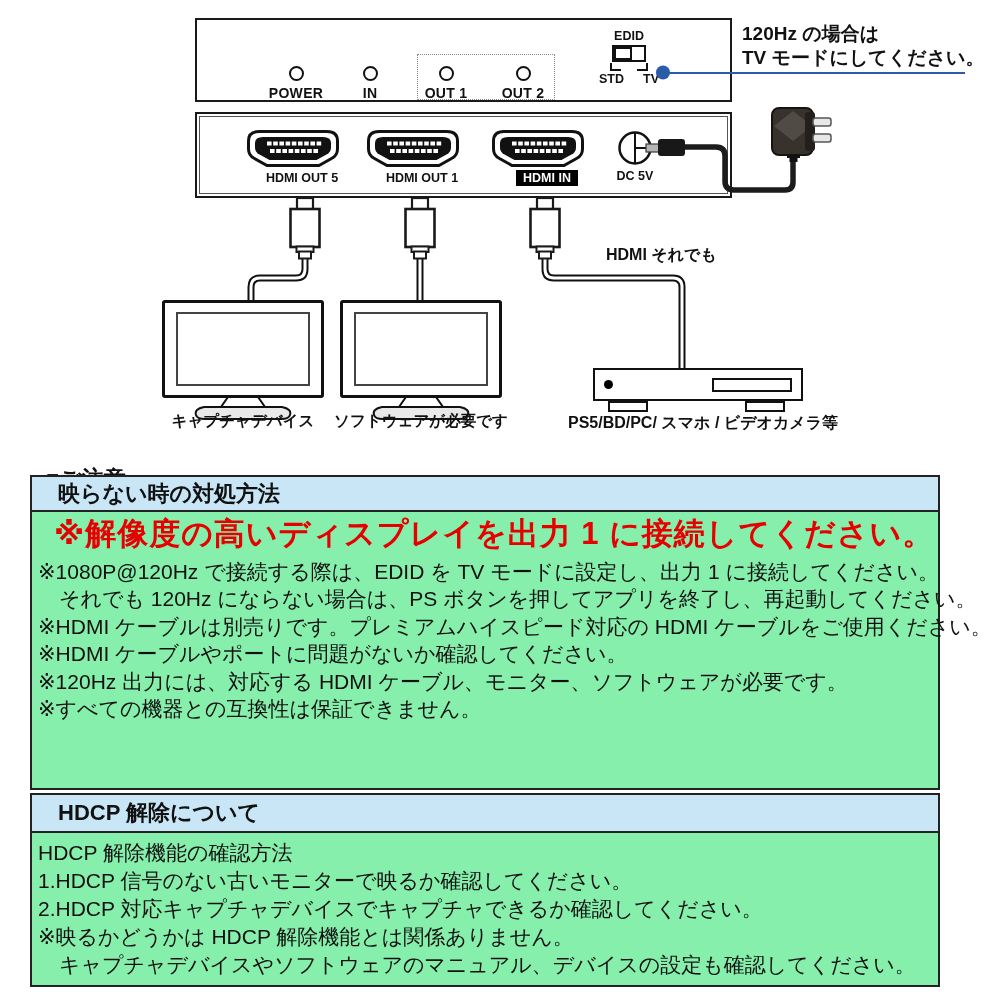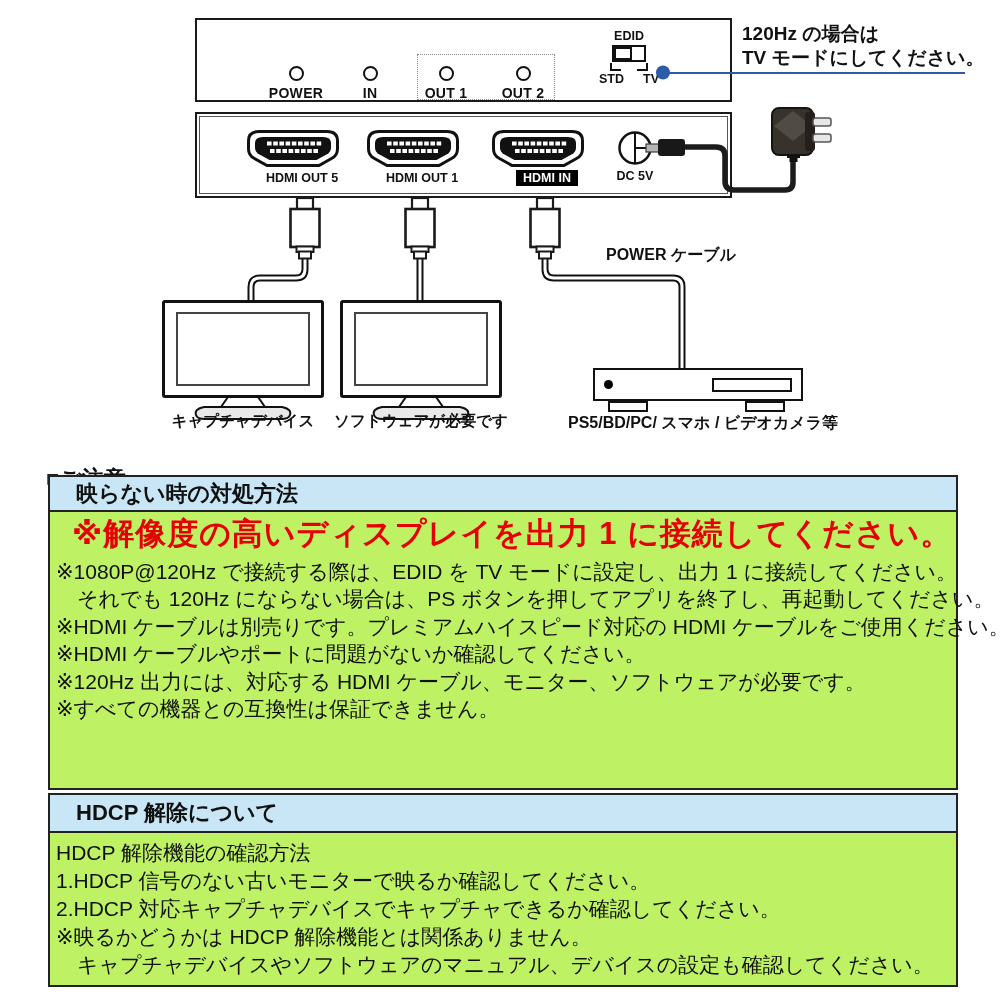--- a/index.html
+++ b/index.html
@@ -43,21 +43,21 @@
   .ps5-slot{position:absolute;left:117px;top:8px;width:76px;height:10px;border:2px solid #111;}
   .ps5-foot{position:absolute;top:31px;width:36px;height:7px;border:2.5px solid #111;background:#fff;}
 
   .cable-label{position:absolute;left:606px;top:245px;font-weight:bold;font-size:16px;z-index:3;}
 
   
   .callout-text{position:absolute;left:742px;top:22px;font-weight:bold;font-size:19px;line-height:24px;z-index:4;}
 
   
   .notice-heading{position:absolute;left:46px;top:464px;font-weight:bold;font-size:22px;}
-  .notice-box{position:absolute;left:48px;width:906px;border:2px solid #222;background:#bef264;}
+  .notice-box{position:absolute;left:30px;width:906px;border:2px solid #222;background:#86efac;}
   #box1{top:475px;height:311px;}
   #box2{top:793px;height:190px;}
   .box-header{background:#c9e6f7;border-bottom:2px solid #222;font-weight:bold;font-size:22px;
               padding-left:26px;display:flex;align-items:center;}
   #box1 .box-header{height:33px;}
   #box2 .box-header{height:36px;}
   .alert-line{color:#e60000;font-weight:bold;font-size:31px;letter-spacing:1px;line-height:44px;
               padding-left:22px;white-space:nowrap;}
   .body-lines{padding:2px 4px 0 6px;}
   .body-line{font-size:21px;line-height:27.4px;white-space:nowrap;color:#111;}
@@ -283,21 +283,21 @@
   <div class="device-label" style="left:333px;top:411px;width:176px;">ソフトウェアが必要です</div>
 
   <div id="ps5-box">
     <div class="ps5-dot"></div>
     <div class="ps5-slot"></div>
     <div class="ps5-foot" style="left:13px;"></div>
     <div class="ps5-foot" style="left:150px;"></div>
   </div>
   <div class="device-label" style="left:548px;top:413px;width:310px;font-size:16px;">PS5/BD/PC/ スマホ / ビデオカメラ等</div>
 
-  <div class="cable-label">POWER ケーブル</div>
+  <div class="cable-label">HDMI それでも</div>
 
   <div class="notice-heading">■ご注意</div>
 
   <div id="box1" class="notice-box">
     <div class="box-header">映らない時の対処方法</div>
     <div class="alert-line">※解像度の高いディスプレイを出力 1 に接続してください。</div>
     <div class="body-lines">
       <div class="body-line">※1080P@120Hz で接続する際は、EDID を TV モードに設定し、出力 1 に接続してください。</div>
       <div class="body-line">　それでも 120Hz にならない場合は、PS ボタンを押してアプリを終了し、再起動してください。</div>
       <div class="body-line">※HDMI ケーブルは別売りです。プレミアムハイスピード対応の HDMI ケーブルをご使用ください。</div>

